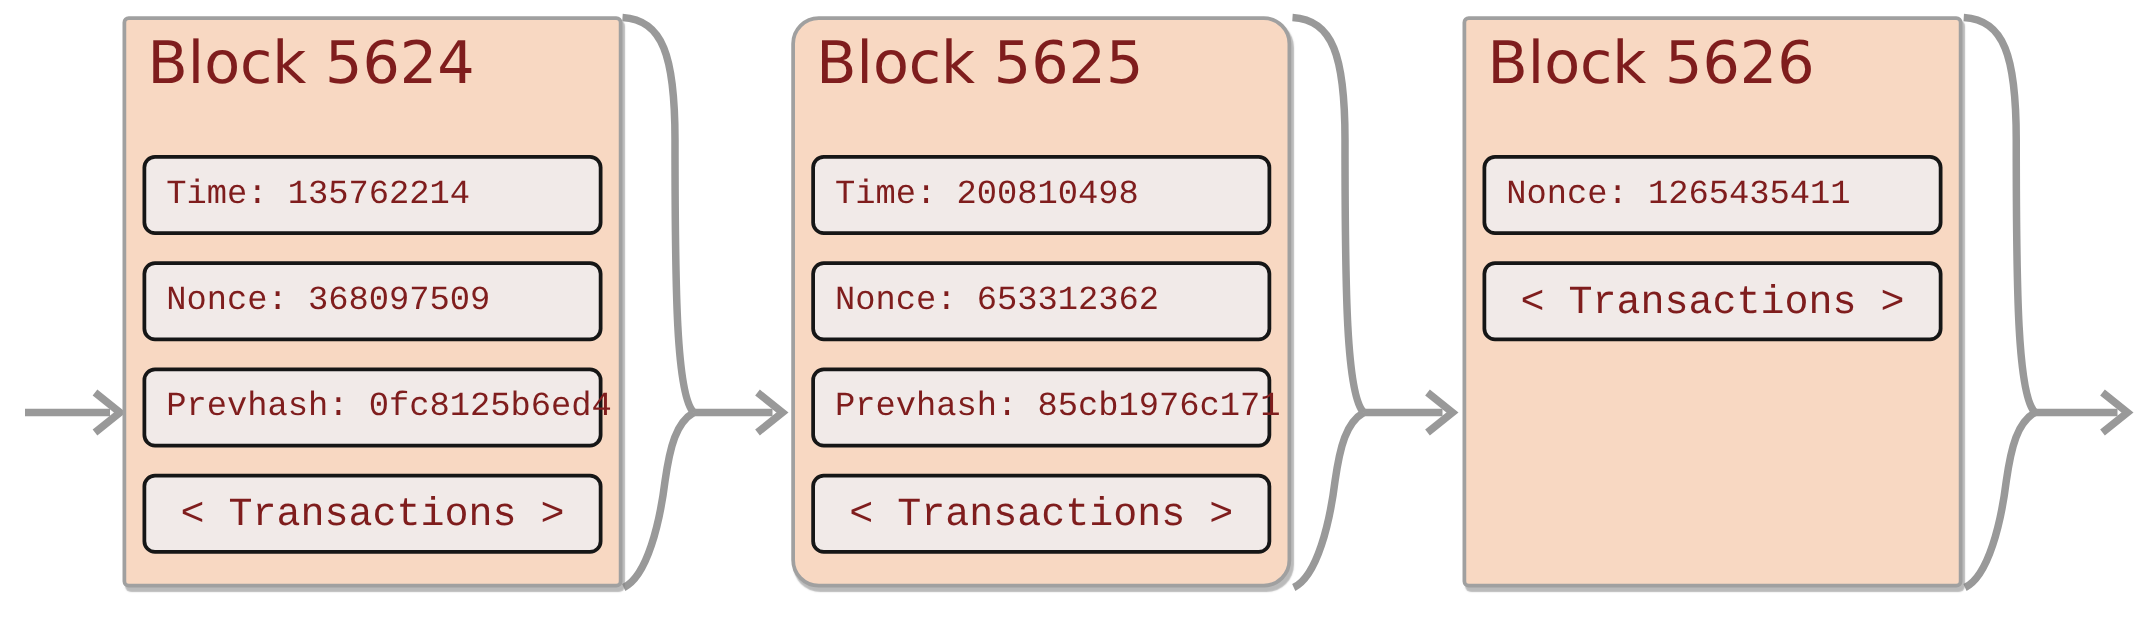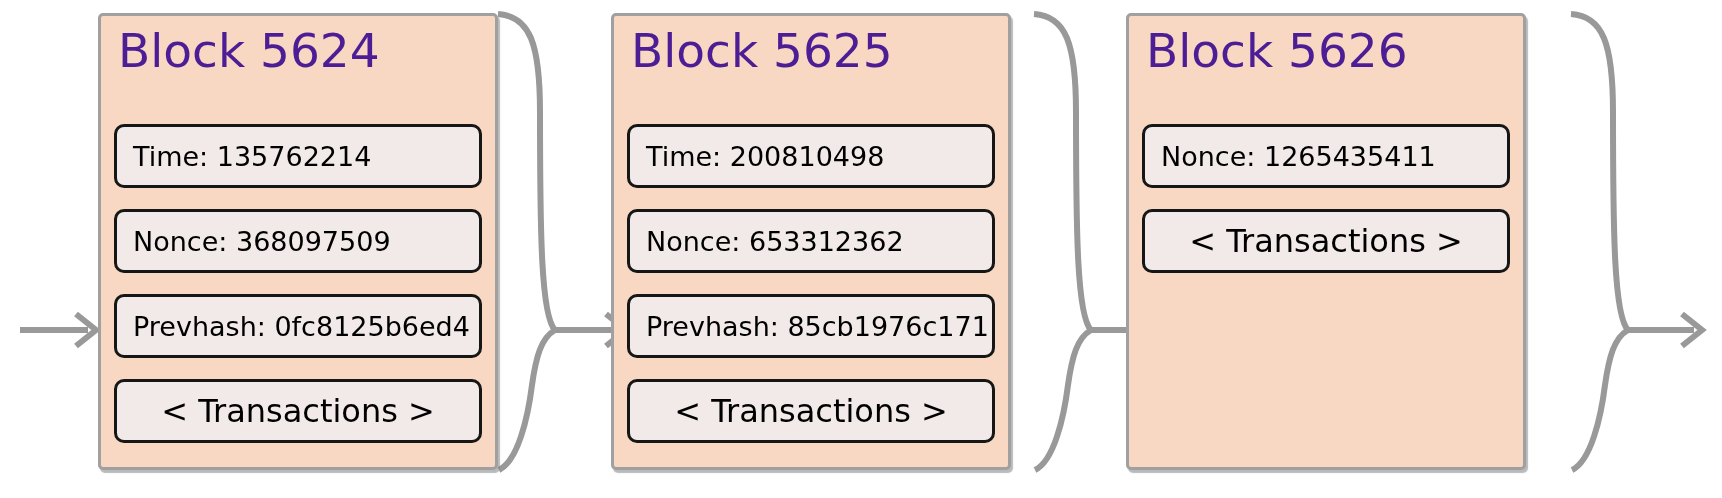--- a/index.html
+++ b/index.html
@@ -22,49 +22,50 @@
     width: 400px;
     height: 457px;
     box-sizing: border-box;
     background: #f8d8c2;
     border: 3px solid #a0a0a0;
     border-radius: 5px;
     box-shadow: 2px 3px 1px rgba(130,130,130,0.55);
     padding: 0 13px;
   }
   .block-title {
-    color: #4c1d95;
+    color: #7f1d1d;
     font-size: 47px;
     line-height: 56px;
     margin: 7px 0 45px 4px;
     white-space: nowrap;
   }
   .field {
     box-sizing: border-box;
     height: 64px;
     margin-bottom: 21px;
     background: #f1eae8;
     border: 3px solid #161616;
     border-radius: 10px;
     display: flex;
     align-items: center;
     padding-left: 16px;
     font-size: 27px;
-    color: #000000;
+    color: #7f1d1d;
     white-space: nowrap;
+    font-family: Liberation Mono, monospace;
   }
   .field.transactions {
     justify-content: center;
     padding-left: 0;
     font-size: 32px;
     text-align: center;
   }
   .b1 { left: 98px; }
-  .b2 { left: 611px; }
-  .b3 { left: 1126px; }
+  .b2 { left: 633px; border-radius: 22px; }
+  .b3 { left: 1170px; }
 </style>
 </head>
 <body>
 
 <div class="stage">
 
   <svg class="connector-layer" viewBox="0 0 1722 498" xmlns="http://www.w3.org/2000/svg" fill="none" stroke="#999999" stroke-width="6">
     <g>
       <path d="M20 330 H88"></path>
       <polyline points="76,314 96,330 76,346"></polyline>

